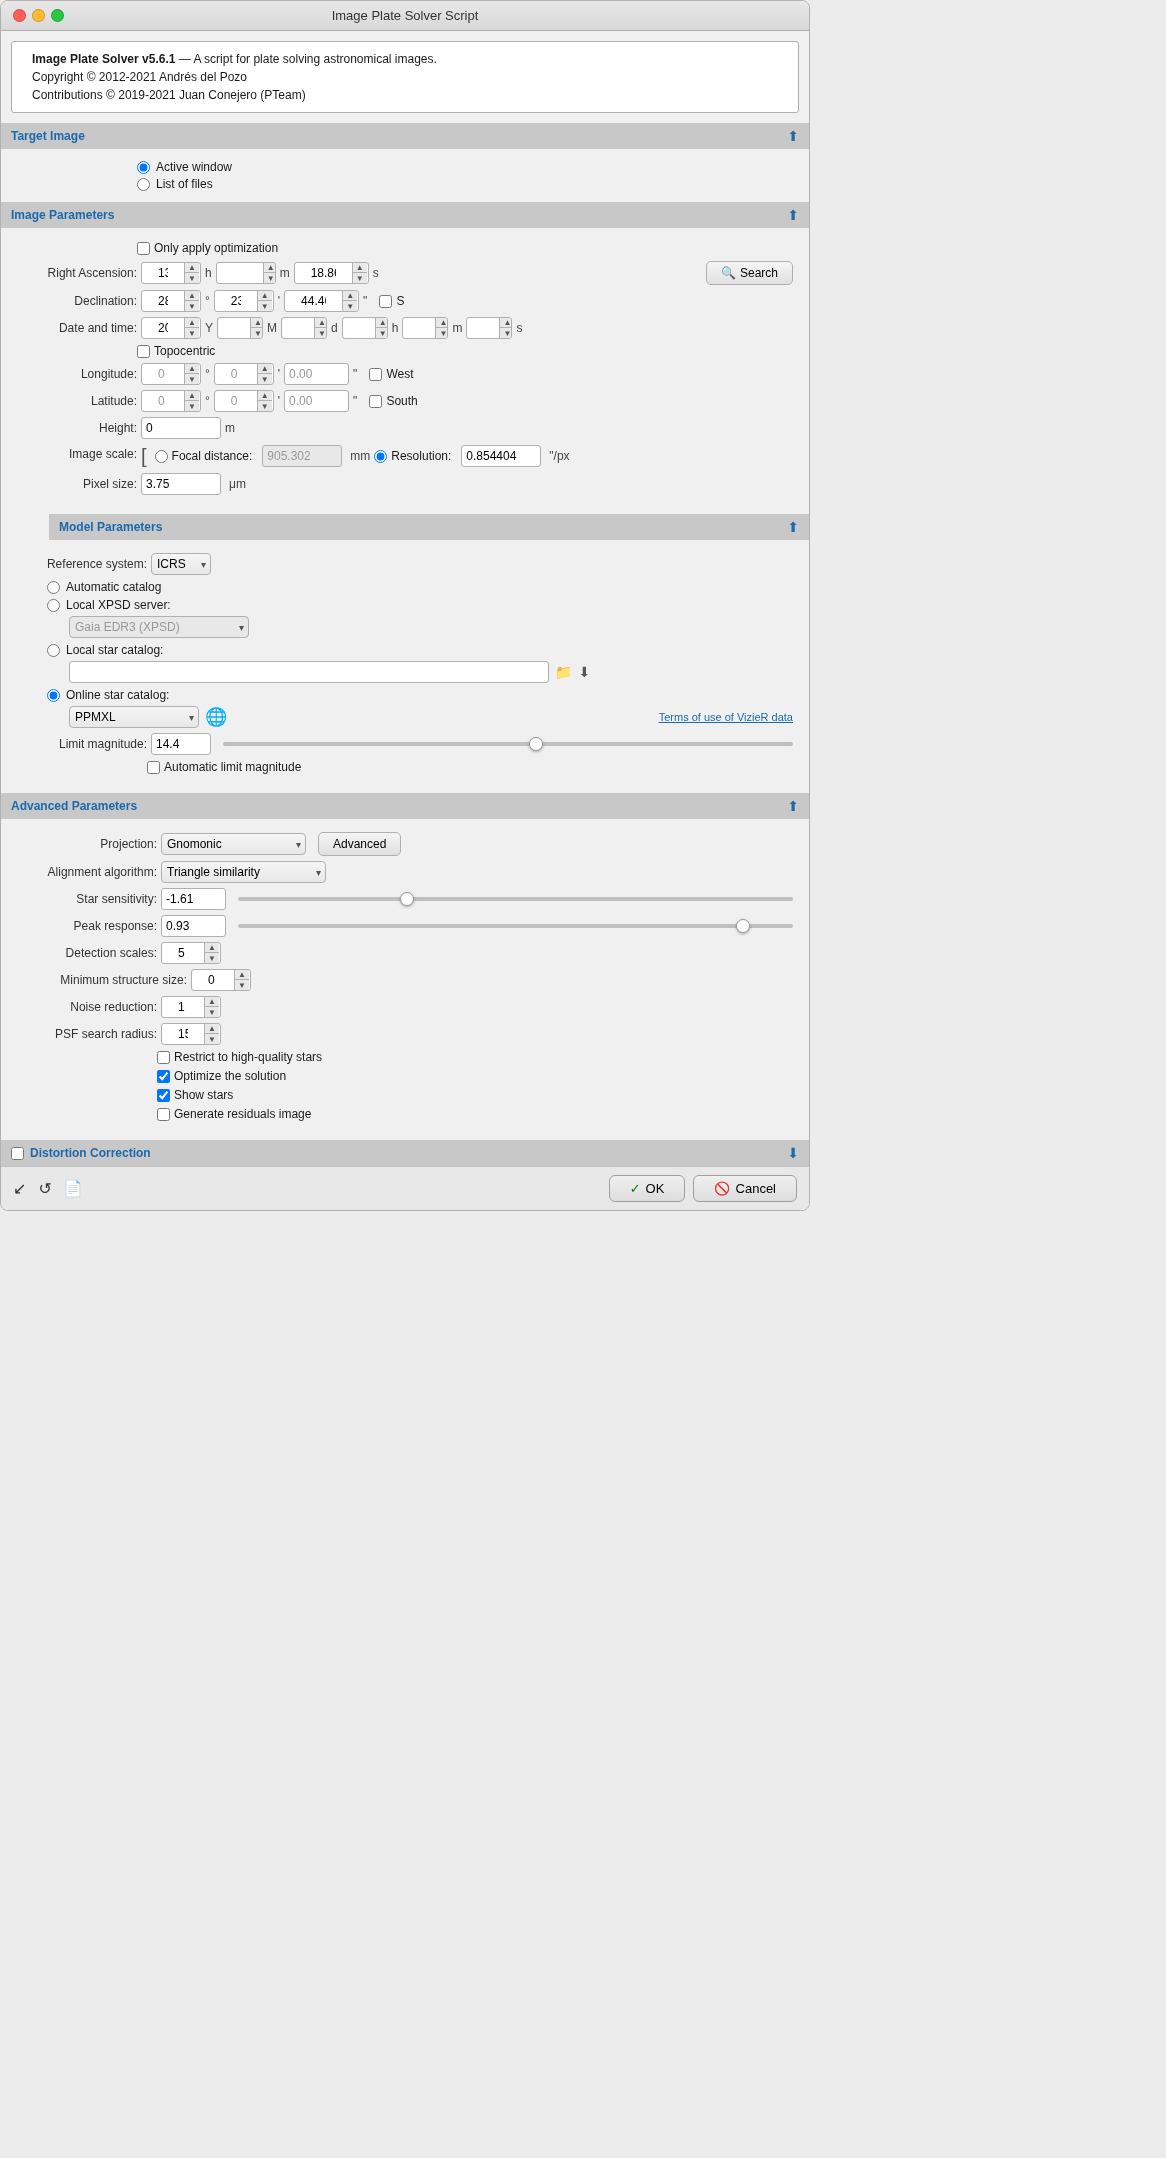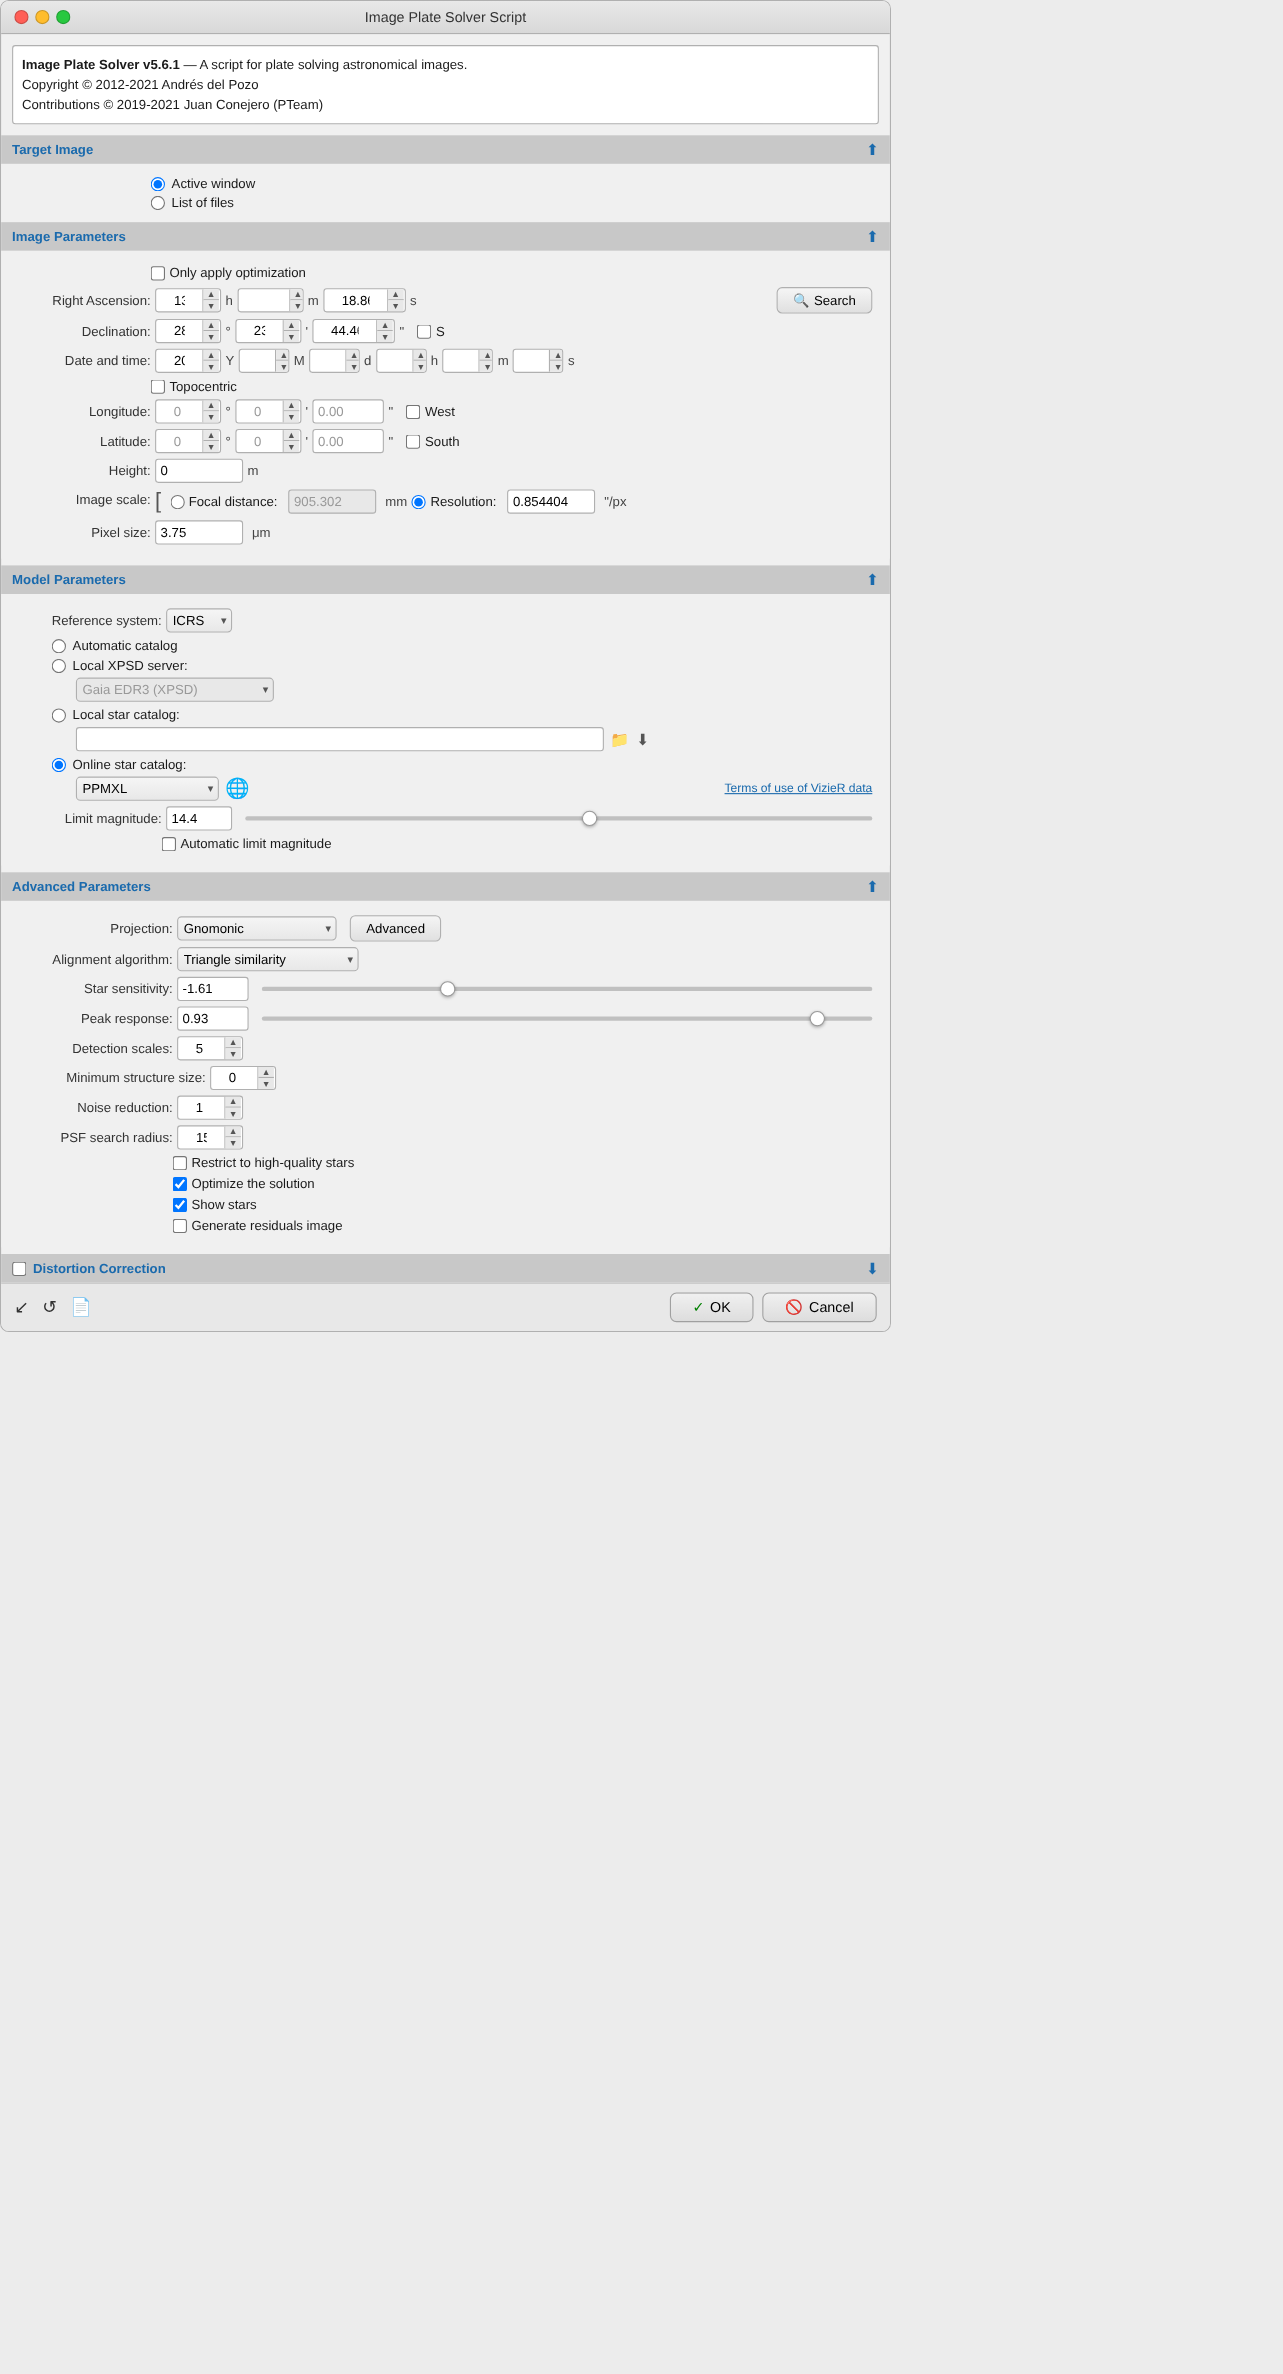--- a/index.html
+++ b/index.html
@@ -37,21 +37,21 @@
       left: 50%;
       transform: translateX(-50%);
       font-size: 13px;
       color: #333;
       font-weight: 500;
     }
     .info-box {
       margin: 10px;
       border: 1px solid #b0b0b0;
       background: #fff;
-      padding: 8px 8px;
+      padding: 8px 20px;
       border-radius: 3px;
       line-height: 1.5;
       font-size: 12px;
     }
     .info-box strong { font-weight: 700; }
     .section-header {
       background: #c8c8c8;
       padding: 5px 10px;
       display: flex;
       align-items: center;
@@ -478,21 +478,21 @@
       </div>
     </div>
 
     <div class="form-row" style="margin-top:4px;">
       <span class="form-label" style="width:120px;">Pixel size:</span>
       <input type="text" value="3.75" style="width: 80px; border: 1px solid rgb(176, 176, 176); border-radius: 3px; padding: 2px 4px; font-size: 12px;">
       <span class="unit-label" style="margin-left:4px;">μm</span>
     </div>
   </div>
 
-  <div class="section-header" style="margin-top:6px;">
+  <div class="section-header" style="margin-top:6px;margin-left:48px;">
     <span class="section-header-title">Model Parameters</span>
     <span class="section-arrow">⬆</span>
   </div>
   <div class="section-content">
 
     <div class="form-row">
       <span class="form-label" style="width:130px;">Reference system:</span>
       <div class="select-wrapper">
         <select>
           <option>ICRS</option>

